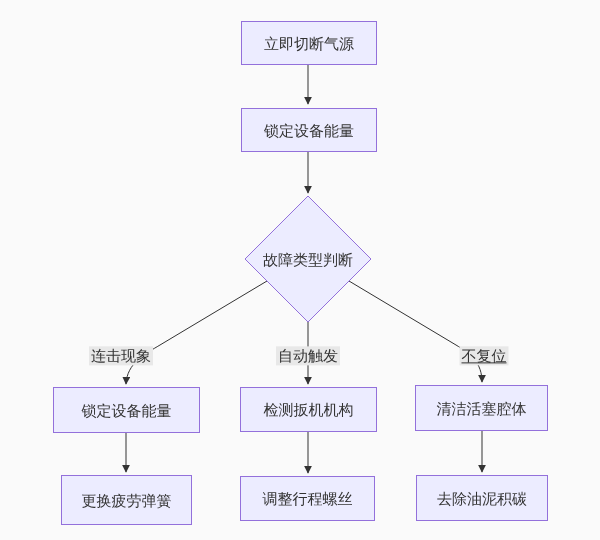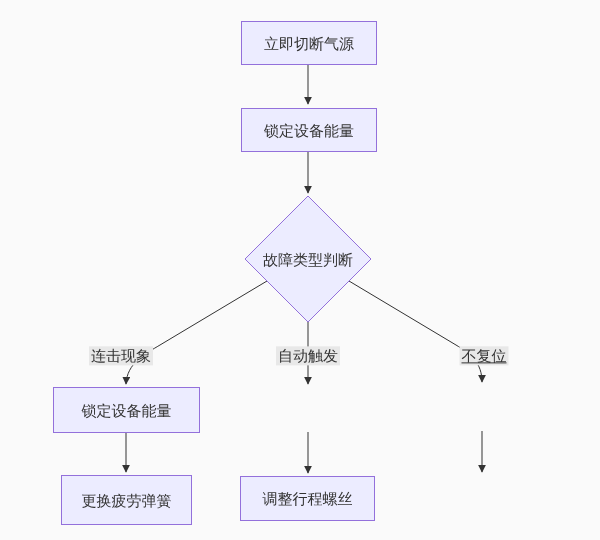--- a/index.html
+++ b/index.html
@@ -95,24 +95,33 @@
   <div class="diamond-label" style="left:245px; top:252px; width:126px;">故障类型判断</div>
 
   <div class="edge-label" style="left:121px; top:356px;">连击现象</div>
   <div class="edge-label" style="left:308px; top:356px;">自动触发</div>
   <div class="edge-label" style="left:484px; top:356px;text-decoration:underline;">不复位</div>
 
   <div class="node" style="left:53px; top:387px; width:147px; height:46px;">
     <span>锁定设备能量</span>
   </div>
 
+  <div class="node" style="left:240px; top:387px; width:137px; height:45px;">
+    <span>检测扳机机构</span>
+  </div>
 
+  <div class="node" style="left:415px; top:385px; width:133px; height:46px;">
+    <span>清洁活塞腔体</span>
+  </div>
 
   <div class="node" style="left:61px; top:475px; width:131px; height:50px;">
     <span>更换疲劳弹簧</span>
   </div>
 
   <div class="node" style="left:240px; top:476px; width:135px; height:45px;text-align:right;">
     <span>调整行程螺丝</span>
   </div>
 
+  <div class="node" style="left:416px; top:475px; width:132px; height:46px;">
+    <span>去除油泥积碳</span>
+  </div>
 
 </div>
 
 </body></html>

